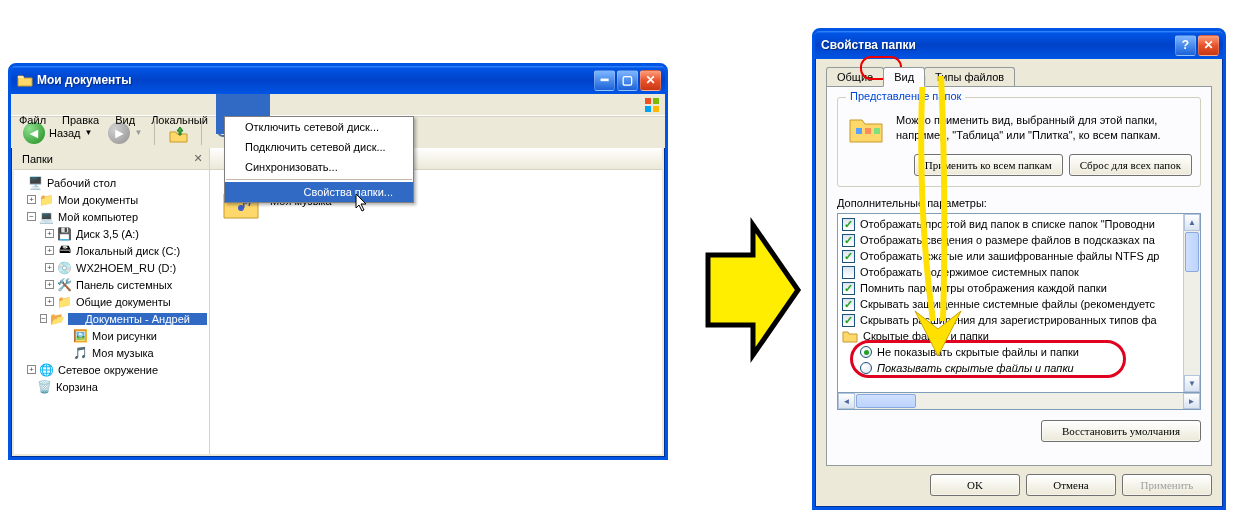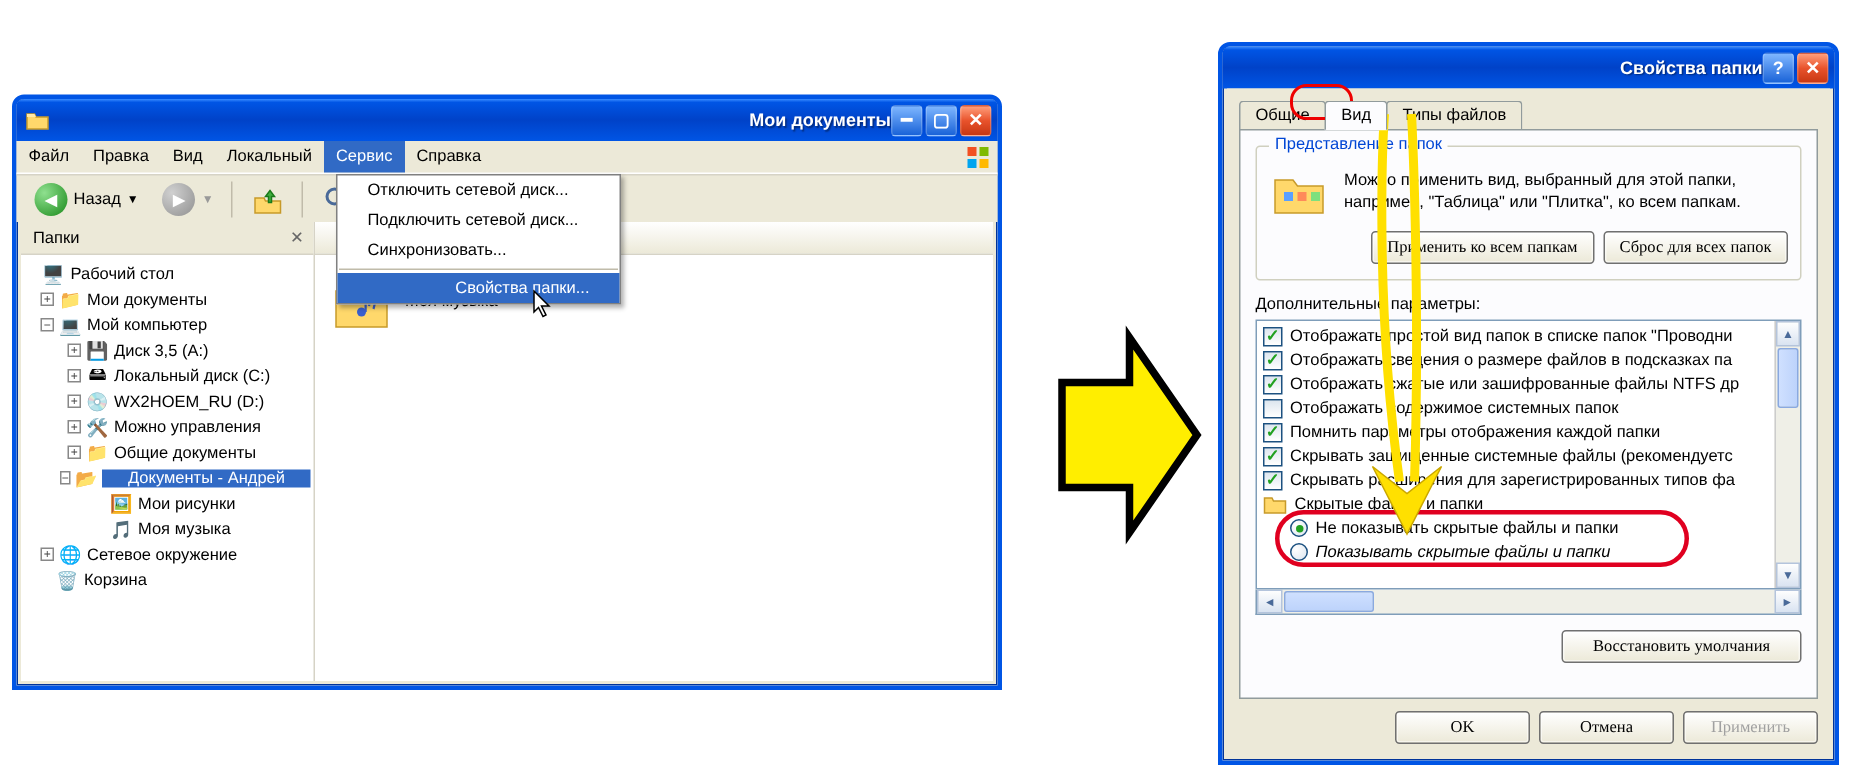--- a/index.html
+++ b/index.html
@@ -23,21 +23,20 @@
   }
   .win-explorer { left: 8px; top: 63px; width: 660px; height: 397px; }
   .titlebar {
     height: 28px;
     background: linear-gradient(to bottom,#3b8cff 0%,#0055e5 8%,#0042c8 50%,#0055e5 100%);
     color: #fff;
     display: flex;
     align-items: center;
     padding: 0 4px 0 6px;
     border-radius: 5px 5px 0 0;
-    text-align: right;
   }
   .titlebar .ticon { width: 16px; height: 16px; margin-right: 4px; display:flex; align-items:center; justify-content:center; }
   .titlebar .ttext { flex: 1; font-weight: bold; text-shadow: 1px 1px 1px rgba(0,0,0,.4); font-size:12px; }
   .tbtns { display: flex; gap: 2px; }
   .tbtn {
     width: 21px; height: 21px; border-radius: 3px;
     display:flex; align-items:center; justify-content:center;
     font-family: Arial, sans-serif; font-weight:bold; color:#fff; font-size:12px;
     border:1px solid #fff3;
   }
@@ -46,21 +45,21 @@
   .tbtn.help { background: linear-gradient(to bottom,#7eb6ff,#1a63d8); }
 
   .menubar {
     background: #ece9d8;
     display: flex; align-items: stretch;
     height: 22px;
     border-bottom: 1px solid #fff;
     position: relative;
   }
   .menubar .mitem {
-    padding: 4px 8px; cursor: default;
+    padding: 20px 8px; cursor: default;
   }
   .menubar .mitem.open {
     background: #316ac5; color: #fff;
   }
   .menubar .winlogo {
     position:absolute; right:4px; top:2px; width:18px; height:18px;
     display:flex; align-items:center; justify-content:center;
   }
   .toolbar {
     background: #ece9d8;
@@ -361,21 +360,21 @@
         <div class="treerow">
             <span class="ind" style="width:26px"></span>
             <span class="exp">+</span>
             <span class="fico">💿</span>
             <span class="lbl">WX2HOEM_RU (D:)</span>
           </div>
         <div class="treerow">
             <span class="ind" style="width:26px"></span>
             <span class="exp">+</span>
             <span class="fico">🛠️</span>
-            <span class="lbl">Можно управления</span>
+            <span class="lbl">Панель системных</span>
           </div>
         <div class="treerow">
             <span class="ind" style="width:26px"></span>
             <span class="exp">+</span>
             <span class="fico">📁</span>
             <span class="lbl">Общие документы</span>
           </div>
         <div class="treerow sel">
             <span class="ind" style="width:26px"></span>
             <span class="exp">−</span>

